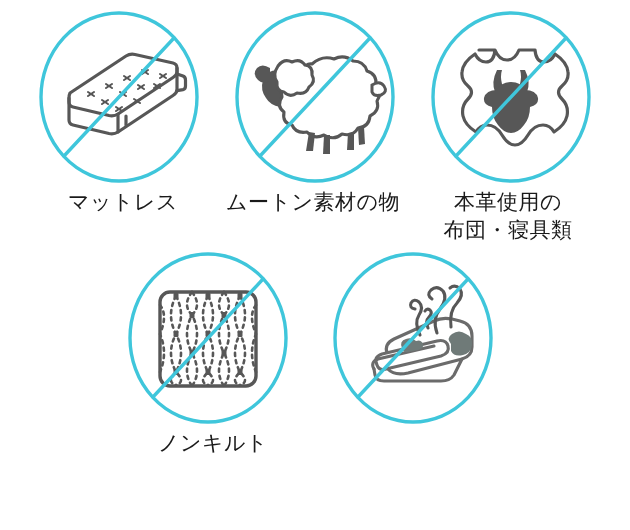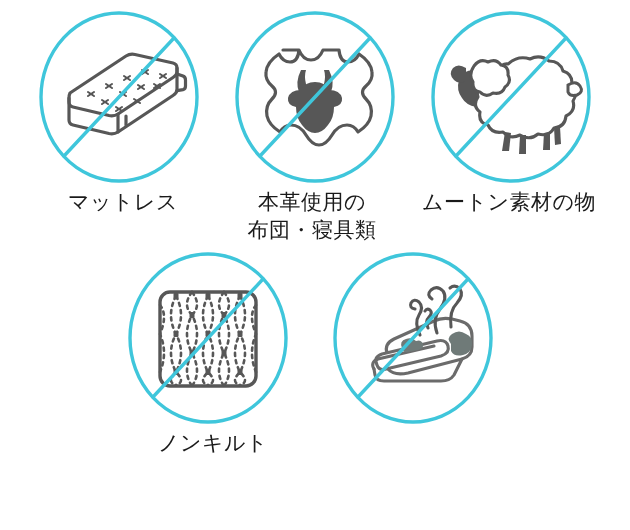--- a/index.html
+++ b/index.html
@@ -116,62 +116,20 @@
             </g>
           </g>
 
           <g fill="none" stroke="#3FC6DB" stroke-width="3.4" stroke-linecap="round">
             <ellipse cx="89" cy="89" rx="78" ry="84"></ellipse>
             <line x1="34" y1="148" x2="144" y2="30"></line>
           </g>
         </svg>
       </div>
       <div class="caption caption-1">マットレス</div>
-    </div>
-
-    <div class="item item-leather">
-      <div class="icon-wrap">
-        <svg viewBox="0 0 178 178" xmlns="http://www.w3.org/2000/svg">
-          <g>
-
-            <path d="M57 42 L73 42 Q77 52 85 52 Q93 52 97 42 L113 42
-                     Q114 54 122 54 Q129 54 133 46
-                     Q145 54 146 64 Q147 72 140 78 Q133 84 140 91
-                     Q147 98 145 108 Q143 117 132 124
-                     Q128 117 121 117 Q112 117 106 127
-                     Q100 137 93 137 Q86 137 80 127
-                     Q74 117 65 117 Q58 117 54 124
-                     Q43 117 41 108 Q39 98 46 91 Q53 84 46 78
-                     Q39 72 40 64 Q41 54 53 46
-                     Q57 54 64 54 Q72 54 73 42 Z" fill="#ffffff" stroke="#575757" stroke-width="3.2" stroke-linejoin="round"></path>
-
-            <g fill="#575757">
-
-              <path d="M75 62 Q69 74 73 84 Q76 91 82 94 Q82 84 80 76 Q78 68 80 62 Z"></path>
-              <path d="M103 62 Q109 74 105 84 Q102 91 96 94 Q96 84 98 76 Q100 68 98 62 Z"></path>
-
-              <path d="M89 74
-                       Q79 74 75 82
-                       Q64 82 62 90 Q61 97 70 99
-                       Q70 110 76 117
-                       Q82 125 89 125
-                       Q96 125 102 117
-                       Q108 110 108 99
-                       Q117 97 116 90 Q114 82 103 82
-                       Q99 74 89 74 Z"></path>
-            </g>
-          </g>
-          <g fill="none" stroke="#3FC6DB" stroke-width="3.4" stroke-linecap="round">
-            <ellipse cx="89" cy="89" rx="78" ry="84"></ellipse>
-            <line x1="34" y1="148" x2="144" y2="30"></line>
-          </g>
-        </svg>
-      </div>
-      <div class="caption caption-3">本革使用の
-布団・寝具類</div>
     </div>
 
     <div class="item item-sheep">
       <div class="icon-wrap">
         <svg viewBox="0 0 178 178" xmlns="http://www.w3.org/2000/svg">
           <g>
 
             <path d="M52 62 Q40 62 37 72 Q34 82 40 90 Q44 97 54 99 Q64 101 72 95 Q79 89 78 79 Q77 68 68 63 Q60 58 52 62 Z" fill="#575757"></path>
             <path d="M44 60 Q36 55 31 60 Q26 66 32 72 Q37 77 44 73 Z" fill="#575757"></path>
 
@@ -204,20 +162,62 @@
           </g>
           <g fill="none" stroke="#3FC6DB" stroke-width="3.4" stroke-linecap="round">
             <ellipse cx="89" cy="89" rx="78" ry="84"></ellipse>
             <line x1="34" y1="148" x2="144" y2="30"></line>
           </g>
         </svg>
       </div>
       <div class="caption caption-2">ムートン素材の物</div>
     </div>
 
+    <div class="item item-leather">
+      <div class="icon-wrap">
+        <svg viewBox="0 0 178 178" xmlns="http://www.w3.org/2000/svg">
+          <g>
+
+            <path d="M57 42 L73 42 Q77 52 85 52 Q93 52 97 42 L113 42
+                     Q114 54 122 54 Q129 54 133 46
+                     Q145 54 146 64 Q147 72 140 78 Q133 84 140 91
+                     Q147 98 145 108 Q143 117 132 124
+                     Q128 117 121 117 Q112 117 106 127
+                     Q100 137 93 137 Q86 137 80 127
+                     Q74 117 65 117 Q58 117 54 124
+                     Q43 117 41 108 Q39 98 46 91 Q53 84 46 78
+                     Q39 72 40 64 Q41 54 53 46
+                     Q57 54 64 54 Q72 54 73 42 Z" fill="#ffffff" stroke="#575757" stroke-width="3.2" stroke-linejoin="round"></path>
+
+            <g fill="#575757">
+
+              <path d="M75 62 Q69 74 73 84 Q76 91 82 94 Q82 84 80 76 Q78 68 80 62 Z"></path>
+              <path d="M103 62 Q109 74 105 84 Q102 91 96 94 Q96 84 98 76 Q100 68 98 62 Z"></path>
+
+              <path d="M89 74
+                       Q79 74 75 82
+                       Q64 82 62 90 Q61 97 70 99
+                       Q70 110 76 117
+                       Q82 125 89 125
+                       Q96 125 102 117
+                       Q108 110 108 99
+                       Q117 97 116 90 Q114 82 103 82
+                       Q99 74 89 74 Z"></path>
+            </g>
+          </g>
+          <g fill="none" stroke="#3FC6DB" stroke-width="3.4" stroke-linecap="round">
+            <ellipse cx="89" cy="89" rx="78" ry="84"></ellipse>
+            <line x1="34" y1="148" x2="144" y2="30"></line>
+          </g>
+        </svg>
+      </div>
+      <div class="caption caption-3">本革使用の
+布団・寝具類</div>
+    </div>
+
   </div>
 
   <div class="row row-bottom">
 
     <div class="item item-quilt">
       <div class="icon-wrap">
         <svg viewBox="0 0 178 178" xmlns="http://www.w3.org/2000/svg">
           <g>
             <rect x="41" y="43" width="96" height="94" rx="10" ry="10" fill="#ffffff" stroke="#575757" stroke-width="3.4"></rect>
             <g fill="none" stroke="#575757" stroke-width="2.6" stroke-linecap="round" stroke-dasharray="3.2 4.2">

